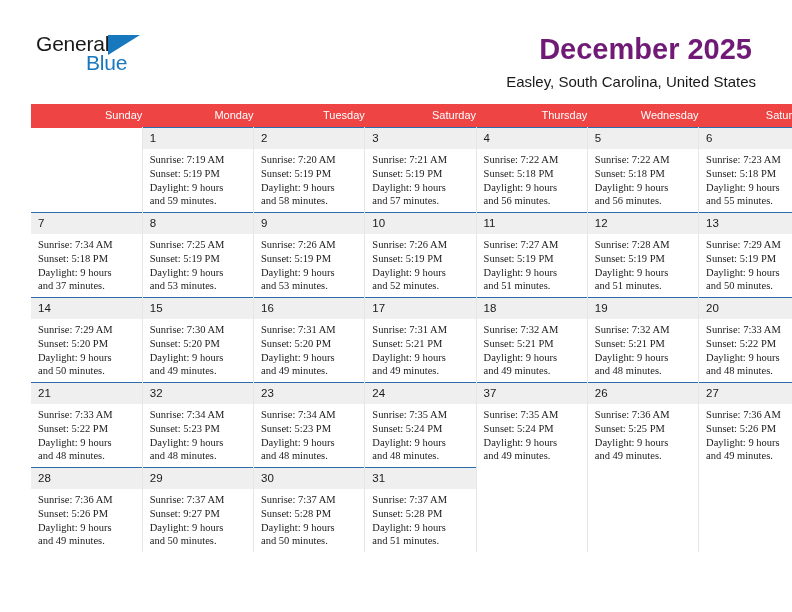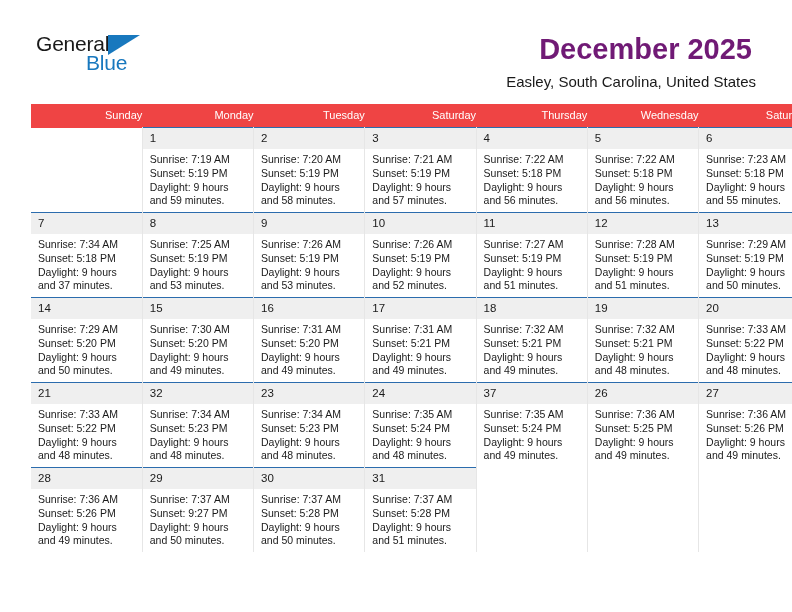--- a/index.html
+++ b/index.html
@@ -129,20 +129,21 @@
     padding: 3px 0 3px 7px;
   }
   .cell.empty-cell .daynum {
     background: transparent;
   }
   .details {
     padding: 4px 6px 0 7px;
     font-size: 10.5px;
     color: #1a1a1a;
     line-height: 13.8px;
+    font-family: Liberation Serif, serif;
   }
   .details div {
     white-space: nowrap;
   }
 </style>
 </head>
 <body>
 
 <div class="page">
 

